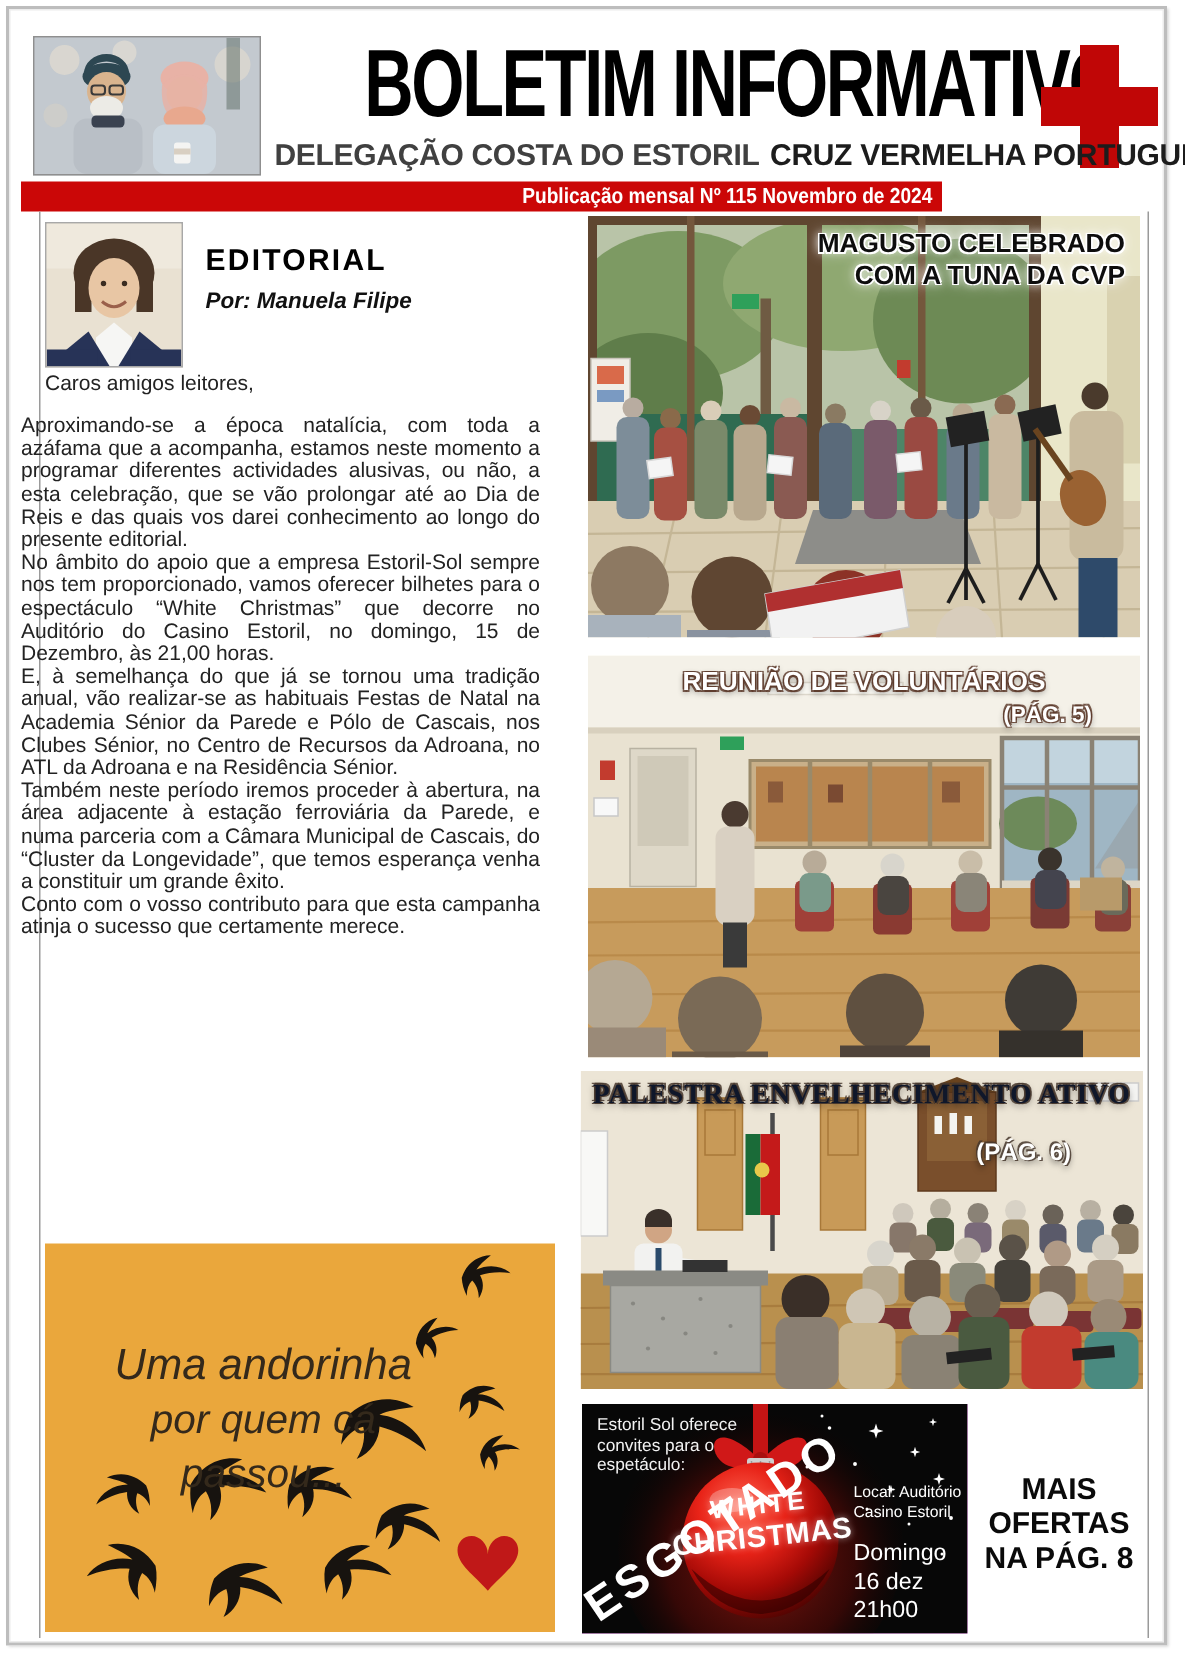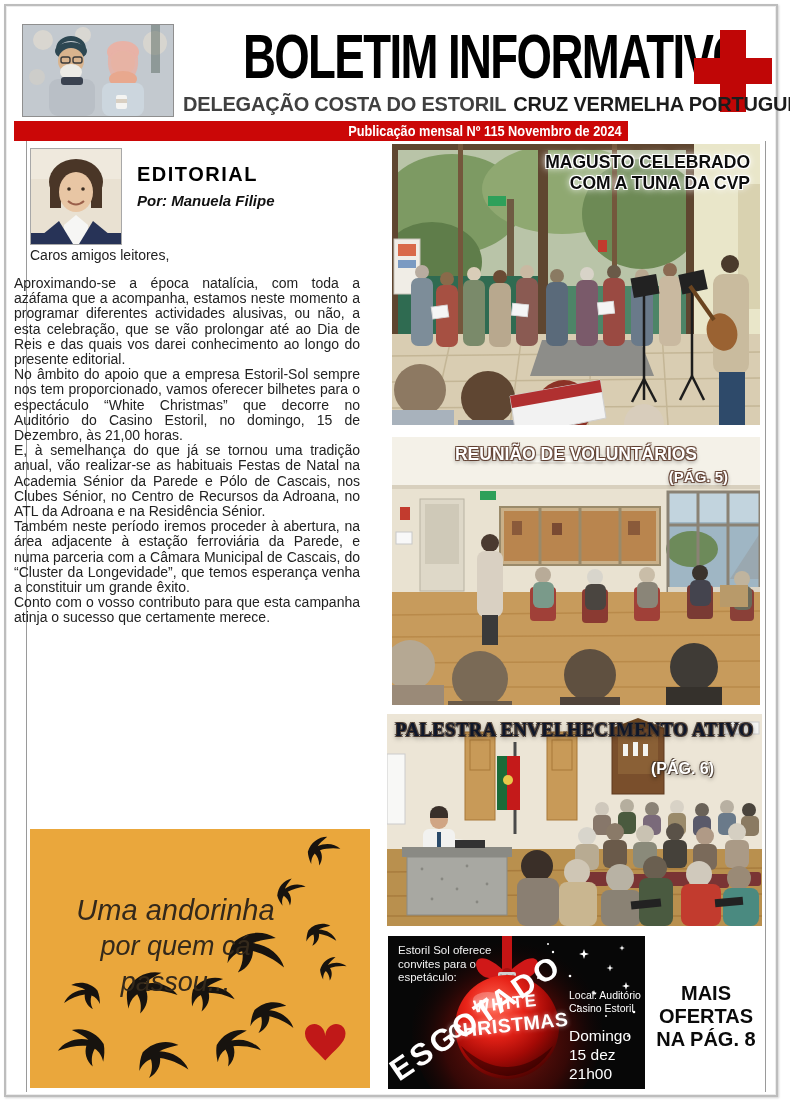--- a/index.html
+++ b/index.html
@@ -553,21 +553,21 @@
   </svg>
   <div class="promo-intro">Estoril Sol oferece convites para o espetáculo:</div>
   <div class="promo-stamp">ESGOTADO</div>
   <div class="promo-show">
     <div class="w1">WHITE</div>
     <div class="w2">CHRISTMAS</div>
   </div>
   <div class="promo-venue">Local: Auditório Casino Estoril</div>
   <div class="promo-schedule">
     <div>Domingo</div>
-    <div>15 dez</div>
+    <div>16 dez</div>
     <div>21h00</div>
   </div>
 </div>
 
 <div class="abs" id="more-offers">
   <div>MAIS</div>
   <div>OFERTAS</div>
   <div>NA PÁG. 8</div>
 </div>
 

